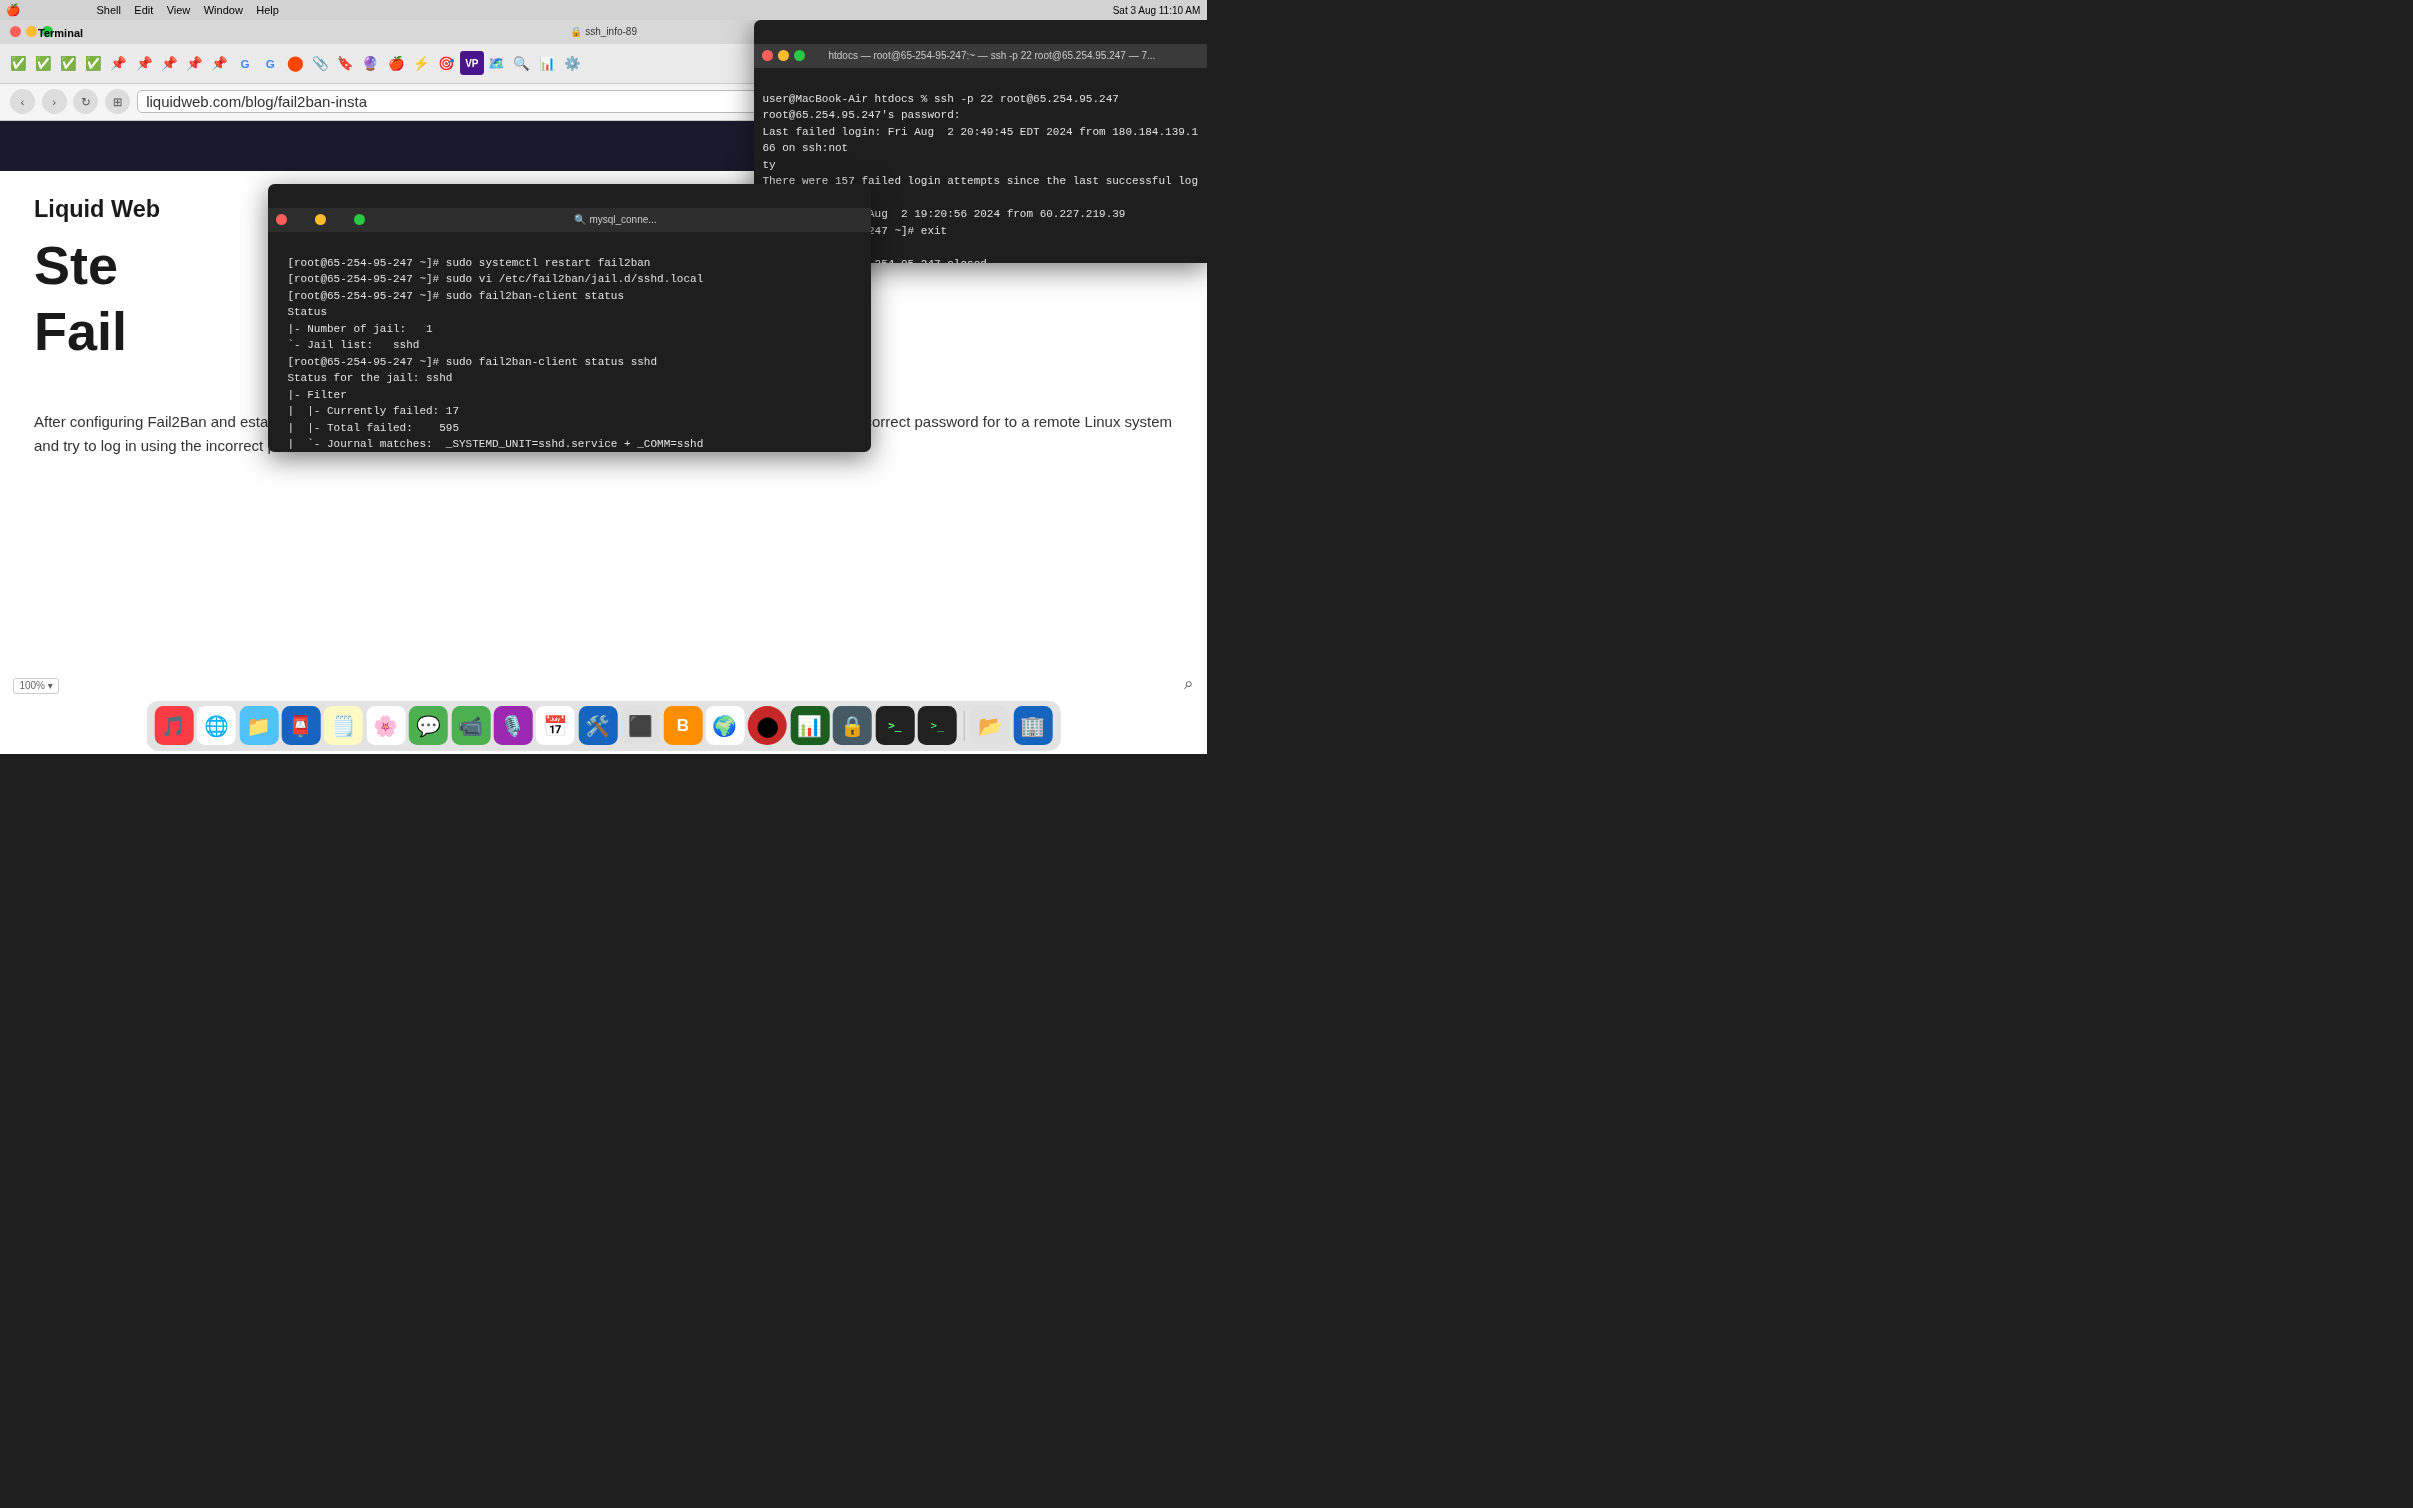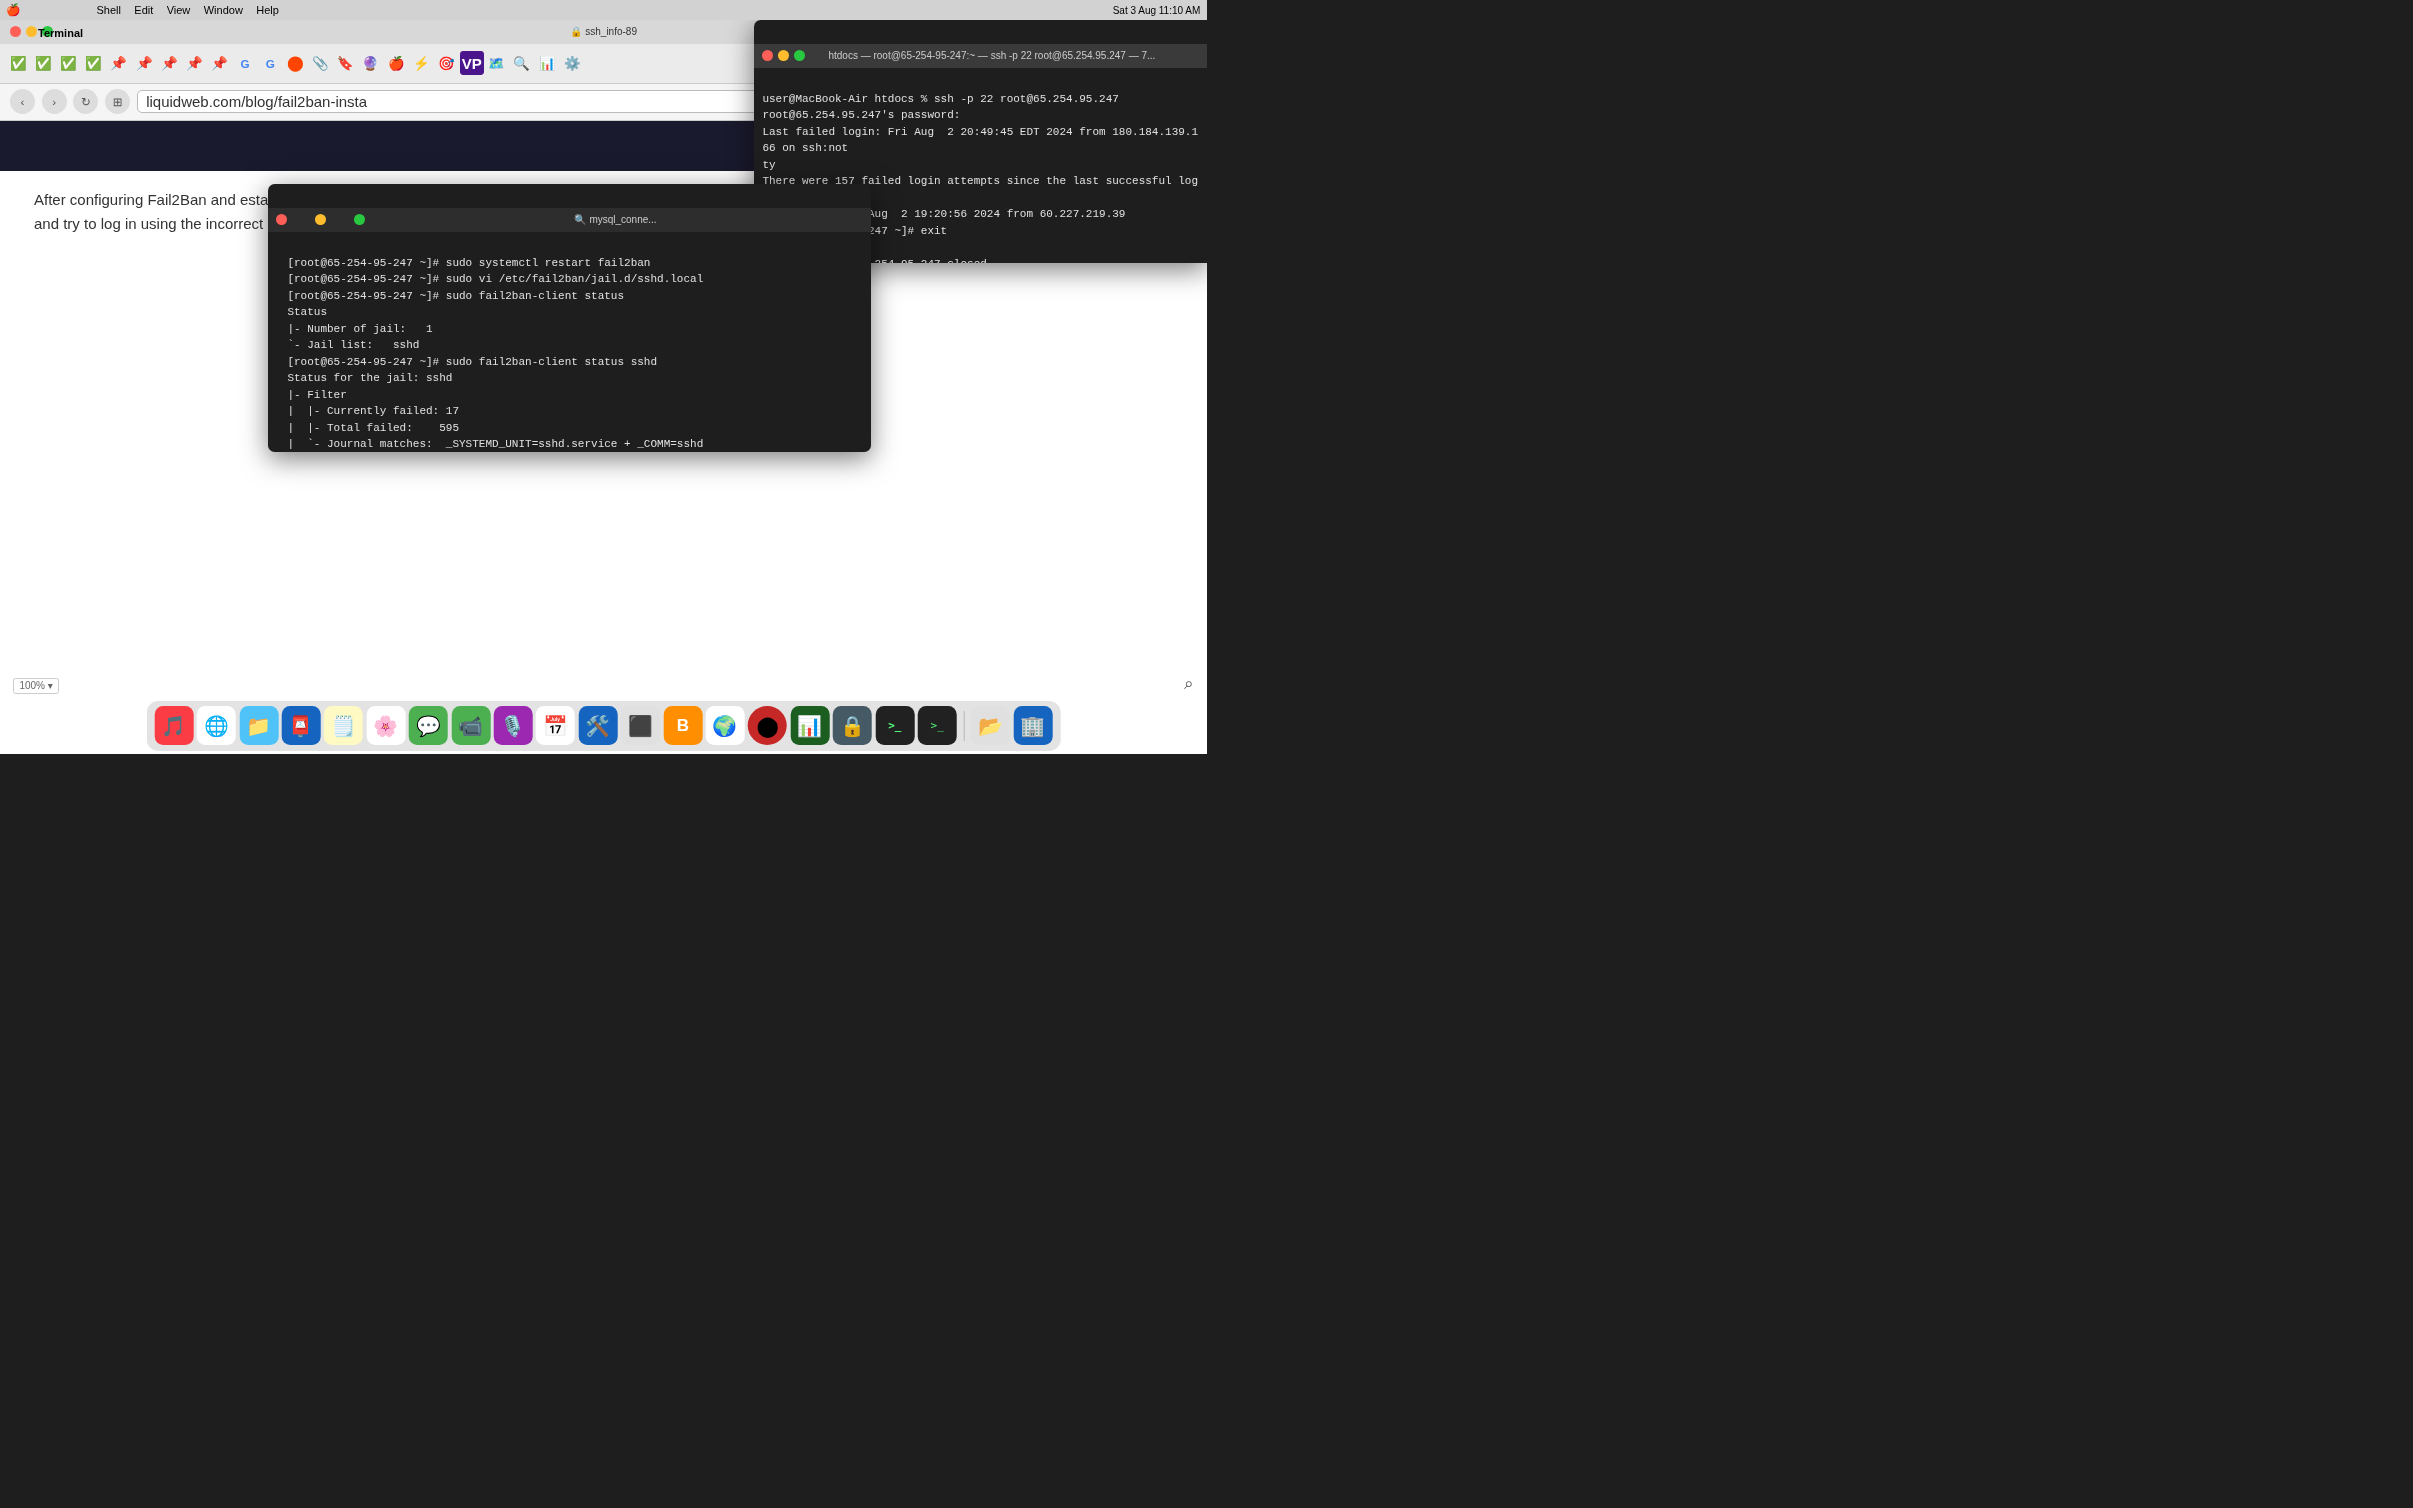--- a/index.html
+++ b/index.html
@@ -378,21 +378,21 @@
     <div class="toolbar-icon">📌</div>
     <div class="toolbar-icon" style="color:#4285F4;font-weight:700;font-size:11.7px;">G</div>
     <div class="toolbar-icon" style="color:#4285F4;font-weight:700;font-size:11.7px;">G</div>
     <div class="toolbar-icon" style="color:#ff4500;font-size:15px;">⬤</div>
     <div class="toolbar-icon">📎</div>
     <div class="toolbar-icon">🔖</div>
     <div class="toolbar-icon">🔮</div>
     <div class="toolbar-icon">🍎</div>
     <div class="toolbar-icon">⚡</div>
     <div class="toolbar-icon">🎯</div>
-    <div class="toolbar-icon" style="background:#4a148c;color:white;font-size:15px;font-weight:700;">VP</div>
+    <div class="toolbar-icon" style="background:#4a148c;color:white;font-size:10px;font-weight:700;">VP</div>
     <div class="toolbar-icon">🗺️</div>
     <div class="toolbar-icon">🔍</div>
     <div class="toolbar-icon">📊</div>
     <div class="toolbar-icon">⚙️</div>
   </div>
 
   <div class="address-bar-row">
     <button class="nav-btn">‹</button>
     <button class="nav-btn">›</button>
     <button class="nav-btn">↻</button>
@@ -402,20 +402,25 @@
     </div>
     <button class="nav-btn" style="width:59px;border-radius:5px;font-size:9.2px;">nfigur</button>
   </div>
 
   <div class="page-content">
     <div class="page-banner"></div>
 
     <button class="done-btn" style="position:absolute;top:117px;right:67px;z-index:10;">Done</button>
     <div class="vps-badge" style="position:absolute;top:117px;right:25px;z-index:10;">VPS</div>
 
+    <div class="page-body">
+      <div class="site-name">Liquid Web</div>
+      <div class="page-heading">Ste</div>
+      <div class="page-heading">Fail</div>
+    </div>
 
     <div style="padding: 0 34px;">
       <p class="page-text">After configuring Fail2Ban and establishing a jail configuration file for the SS and simulate three failed logins by entering an incorrect password for to a remote Linux system and try to log in using the incorrect passwor</p>
     </div>
 
     <div style="position:absolute;top:75px;left:402px;background:rgba(240,240,240,0.95);border:0.8px solid #ccc;border-radius:5px;padding:17px 25px;font-size:27px;font-weight:600;color:#333;z-index:5;box-shadow:0 3.4px 10px rgba(0,0,0,0.15);">
       <span>Shell</span>
     </div>
   </div>
 </div>

